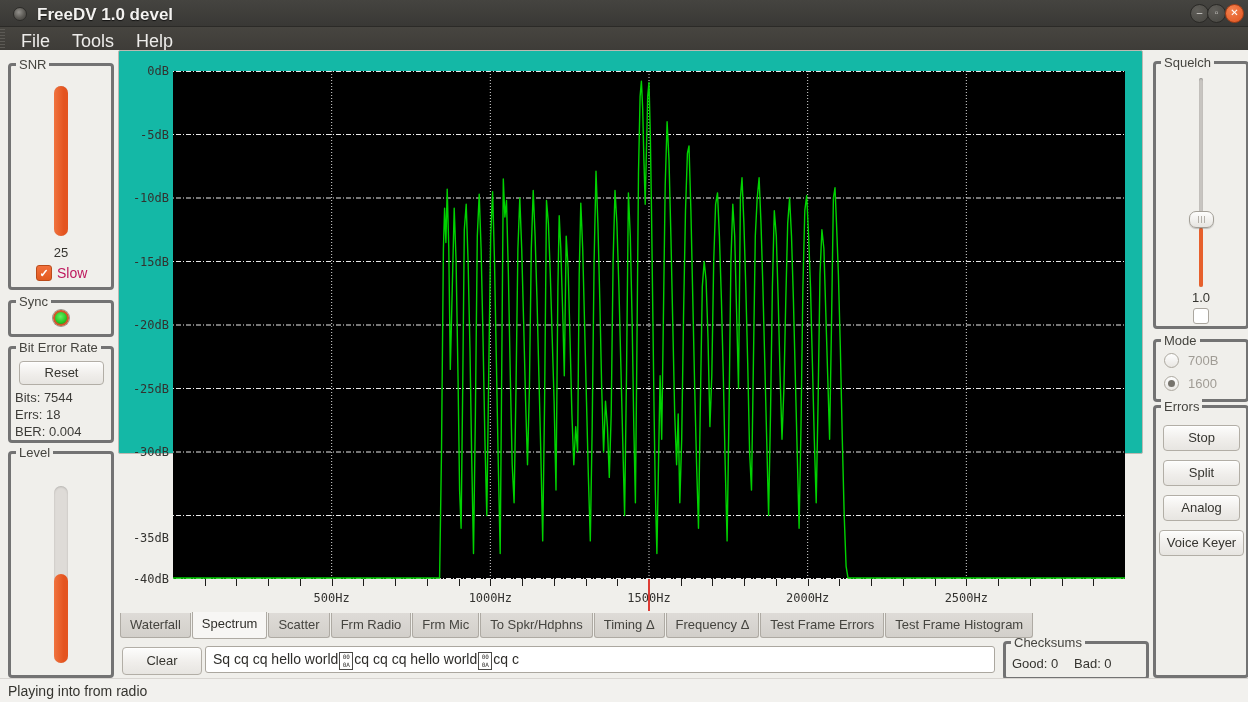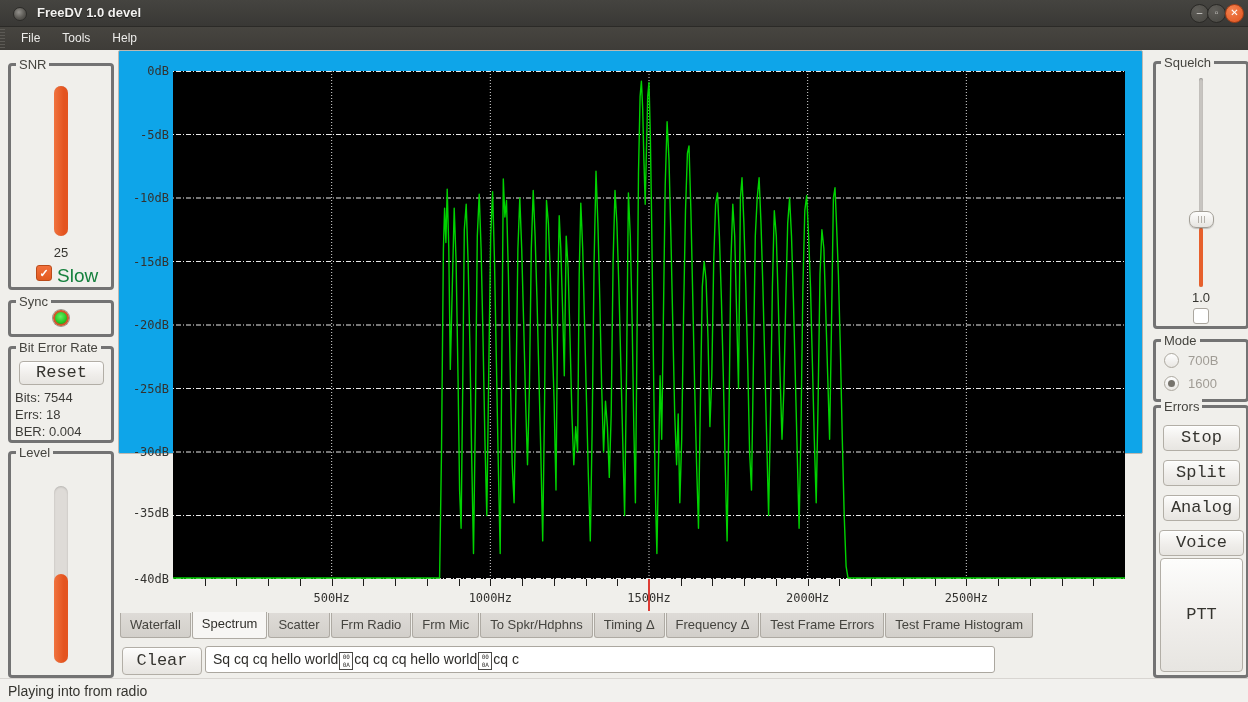--- a/index.html
+++ b/index.html
@@ -5,80 +5,80 @@
   html,body{margin:0;padding:0;background:#555;}
   #app{position:relative;width:1248px;height:702px;background:#f0efeb;overflow:hidden;
        font-family:"Liberation Sans",sans-serif;color:#3c3b37;}
 
   
   .titlebar{position:absolute;left:0;top:0;width:100%;height:26px;
             background:linear-gradient(#454440,#393835);border-bottom:1px solid #2b2a27;}
   .app-icon{position:absolute;left:13px;top:7px;width:12px;height:12px;border-radius:50%;
             background:radial-gradient(circle at 40% 35%,#93918c,#5a5853 55%,#3f3e3a);
             border:1px solid #2c2b28;}
-  .title-text{position:absolute;left:37px;top:5px;font-size:13px;font-weight:bold;color:#f3f2f0;
+  .title-text{position:absolute;left:37px;top:5px;font-size:17px;font-weight:bold;color:#f3f2f0;
               text-shadow:0 1px 1px rgba(0,0,0,.7);}
   .winbtn{position:absolute;top:4px;width:17px;height:17px;border-radius:50%;
           background:radial-gradient(circle at 35% 30%,#605e59,#45443f);
           border:1px solid #2a2926;color:#d9d7d3;font-size:10px;line-height:16px;text-align:center;}
   .winbtn.close{background:radial-gradient(circle at 35% 30%,#f3824f,#e1541f);border-color:#a93f17;color:#fff;}
 
   
   .menubar{position:absolute;left:0;top:27px;width:100%;height:23px;
            background:linear-gradient(#474540,#3e3c38);}
   .menu-grip{position:absolute;left:0;top:29px;width:5px;height:19px;
              background:repeating-linear-gradient(#5c5a55 0 1px,transparent 1px 3px);}
-  .menu-item{display:inline-block;margin-top:2px;padding:2px 11px;font-size:12px;color:#edecea;}
+  .menu-item{display:inline-block;margin-top:2px;padding:2px 11px;font-size:18px;color:#edecea;}
   .menu-item:first-child{margin-left:10px;}
 
   
   .groupbox{position:absolute;border:3px solid #737373;border-radius:4px;}
   .legend{position:absolute;top:-9px;left:5px;background:#f0efeb;padding:0 3px;
           font-size:13px;color:#45443f;white-space:nowrap;}
 
   
   .btn{position:absolute;background:linear-gradient(#fdfdfc,#f0eeeb 55%,#e7e5e1);
-       border:1px solid #b2aea6;border-radius:4px;font-size:17px;color:#35342f;
-       text-align:center;box-shadow:inset 0 1px 0 rgba(255,255,255,.7);cursor:default;font-family:Liberation Mono, monospace;}
+       border:1px solid #b2aea6;border-radius:4px;font-size:13px;color:#35342f;
+       text-align:center;box-shadow:inset 0 1px 0 rgba(255,255,255,.7);cursor:default;}
 
   
   .gauge-track{position:absolute;border-radius:8px;background:#dedbd7;
                box-shadow:inset 0 1px 2px rgba(0,0,0,.18);}
   .gauge-fill{position:absolute;border-radius:8px;
               background:linear-gradient(90deg,#f0733f,#e4541f 70%);}
   .slider-track{position:absolute;width:4px;border-radius:2px;background:#c7c4c0;
                 box-shadow:inset 0 1px 1px rgba(0,0,0,.25);}
   .slider-fill{position:absolute;width:4px;border-radius:2px;background:#e7602c;}
   .slider-handle{position:absolute;background:linear-gradient(#fdfdfc,#e7e5e1);
                  border:1px solid #a39f97;border-radius:7px;box-shadow:0 1px 1px rgba(0,0,0,.2);}
   .slider-handle::after{content:"";position:absolute;left:8px;top:4px;width:7px;height:7px;
                  background:repeating-linear-gradient(90deg,#b5b1aa 0 1px,transparent 1px 3px);}
 
   .val-label{position:absolute;font-size:13px;text-align:center;color:#35342f;}
 
   .checkbox{position:absolute;width:14px;height:14px;border-radius:3px;background:#fff;
             border:1px solid #aba79f;}
   .checkbox.checked{background:linear-gradient(#f2703c,#e25a1f);border-color:#bb4b1a;
             color:#fff;font-size:11px;line-height:14px;text-align:center;font-weight:bold;}
-  .cb-label{position:absolute;font-size:19px;color:#15803d;}
+  .cb-label{position:absolute;font-size:14px;color:#be185d;}
 
   .radio{position:relative;display:inline-block;width:13px;height:13px;border-radius:50%;
          background:linear-gradient(#fefefe,#e9e7e3);border:1px solid #aca89f;vertical-align:middle;}
   .radio.sel::after{content:"";position:absolute;left:3px;top:3px;width:7px;height:7px;
          border-radius:50%;background:#76736c;}
   .radio-row{position:absolute;left:8px;font-size:13px;color:#a09c95;}
   .radio-row span.rlabel{margin-left:9px;vertical-align:middle;}
 
   .led{position:absolute;width:12px;height:12px;border-radius:50%;
        background:radial-gradient(circle at 45% 38%,#64f164,#22c622 62%,#0e7c0e);
        border:2px solid #d0562b;box-shadow:0 0 0 1px #98948d;}
 
   
   .notebook-page{position:absolute;left:118px;top:50px;width:1025px;height:404px;
-                 background:#0ea5e9;border:1px solid #bdb9b2;border-radius:2px;box-sizing:border-box;}
+                 background:#14b8a6;border:1px solid #bdb9b2;border-radius:2px;box-sizing:border-box;}
   .plot-black{position:absolute;left:54px;top:20px;width:952px;height:508px;background:#000;}
   .ylabel{position:absolute;left:2px;width:48px;text-align:right;
           font:12px "DejaVu Sans Mono",monospace;color:#33322f;}
   .xtick{position:absolute;width:1px;height:7px;background:#1d1c1a;top:528px;}
   .xlabel{position:absolute;top:540px;width:70px;text-align:center;
           font:12px "DejaVu Sans Mono",monospace;color:#33322f;}
   .freq-marker{position:absolute;width:2px;background:#dd3c35;top:528px;height:32px;z-index:3;}
 
   .tabbar{position:absolute;left:120px;top:613px;display:flex;gap:1px;align-items:flex-start;z-index:2;}
   .tab{background:linear-gradient(#dedbd7,#d2cfca);border:1px solid #aeaaa3;border-top:none;
@@ -168,21 +168,21 @@
         </svg>
     </div>
     <div id="y-labels">
         <div class="ylabel" style="top: 13px;">0dB</div>
         <div class="ylabel" style="top: 76.5px;">-5dB</div>
         <div class="ylabel" style="top: 140px;">-10dB</div>
         <div class="ylabel" style="top: 203.5px;">-15dB</div>
         <div class="ylabel" style="top: 267px;">-20dB</div>
         <div class="ylabel" style="top: 330.5px;">-25dB</div>
         <div class="ylabel" style="top: 394px;">-30dB</div>
-        <div class="ylabel" style="top: 455px;">-35dB</div>
+        <div class="ylabel" style="top: 480px;">-35dB</div>
         <div class="ylabel" style="top: 521px;">-40dB</div>
       </div>
     <div id="x-axis">
         <div class="xtick" style="left: 85.7333px;"></div>
         <div class="xtick" style="left: 117.467px;"></div>
         <div class="xtick" style="left: 149.2px;"></div>
         <div class="xtick" style="left: 180.933px;"></div>
         <div class="xtick" style="left: 212.667px;"></div>
         <div class="xtick" style="left: 244.4px;"></div>
         <div class="xtick" style="left: 276.133px;"></div>
@@ -226,20 +226,25 @@
       <div class="tab">To Spkr/Hdphns</div>
       <div class="tab">Timing Δ</div>
       <div class="tab">Frequency Δ</div>
       <div class="tab">Test Frame Errors</div>
       <div class="tab">Test Frame Histogram</div>
     </div>
 
   <div class="btn" style="left:122px;top:647px;width:78px;height:26px;line-height:25px">Clear</div>
   <div class="text-input" id="rx-text">Sq cq cq hello world<span class="cc"><div>00</div><div>0A</div></span>cq cq cq hello world<span class="cc"><div>00</div><div>0A</div></span>cq c</div>
 
+  <div class="groupbox" style="left:1003px;top:641px;width:140px;height:33px">
+    <span class="legend">Checksums</span>
+    <div class="cs-text" style="left:6px">Good: 0</div>
+    <div class="cs-text" style="left:68px">Bad: 0</div>
+  </div>
 
   <div class="groupbox" style="left:1153px;top:61px;width:90px;height:262px">
     <span class="legend">Squelch</span>
     <div class="slider-track" style="left:43px;top:14px;height:209px"></div>
     <div class="slider-fill" style="left:43px;top:164px;height:59px"></div>
     <div class="slider-handle" style="left:33px;top:147px;width:23px;height:15px"></div>
     <div class="val-label" style="left:0;top:226px;width:90px">1.0</div>
     <div class="checkbox" style="left:37px;top:244px"></div>
   </div>
 
@@ -252,19 +257,18 @@
   </div>
 
   <div class="groupbox" style="left:1153px;top:405px;width:90px;height:267px">
     <span class="legend">Errors</span>
     <div id="control-buttons">
         <div class="btn" style="left: 7px; width: 75px; top: 17px; height: 24px; line-height: 23px;">Stop</div>
         <div class="btn" style="left: 7px; width: 75px; top: 52px; height: 24px; line-height: 23px;">Split</div>
         <div class="btn" style="left: 7px; width: 75px; top: 87px; height: 24px; line-height: 23px;">Analog</div>
         <div class="btn" style="left: 3px; width: 83px; top: 122px; height: 24px; line-height: 23px;">Voice Keyer</div>
       </div>
-    <div class="btn" style="left:4px;top:150px;width:81px;height:112px;line-height:112px">PTT</div>
   </div>
 
   <div class="statusbar">
     <div class="status-text">Playing into from radio</div>
   </div>
 </div>
 
 </body></html>

